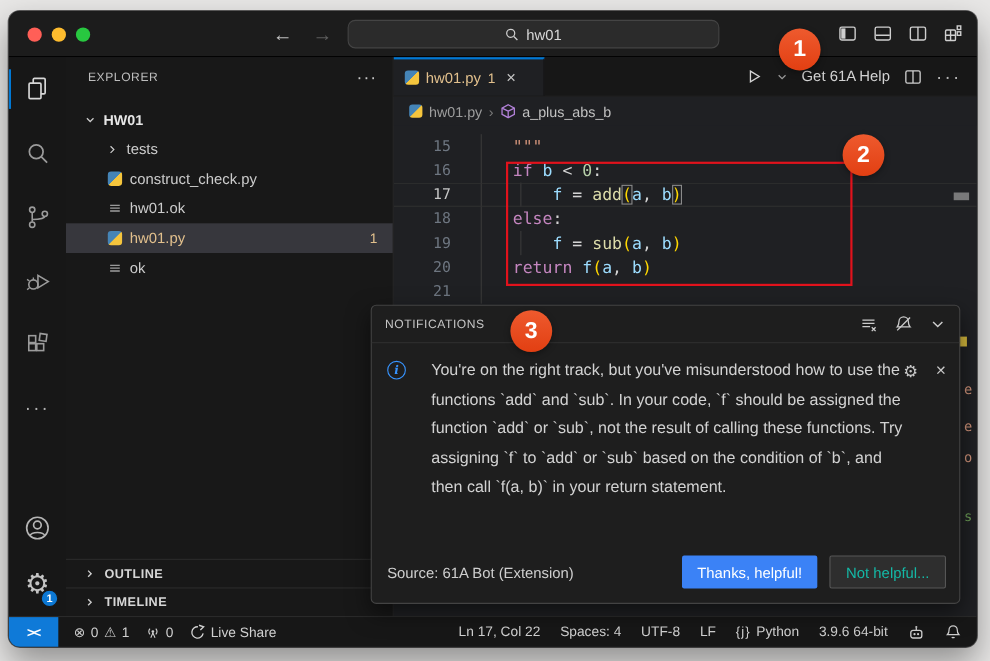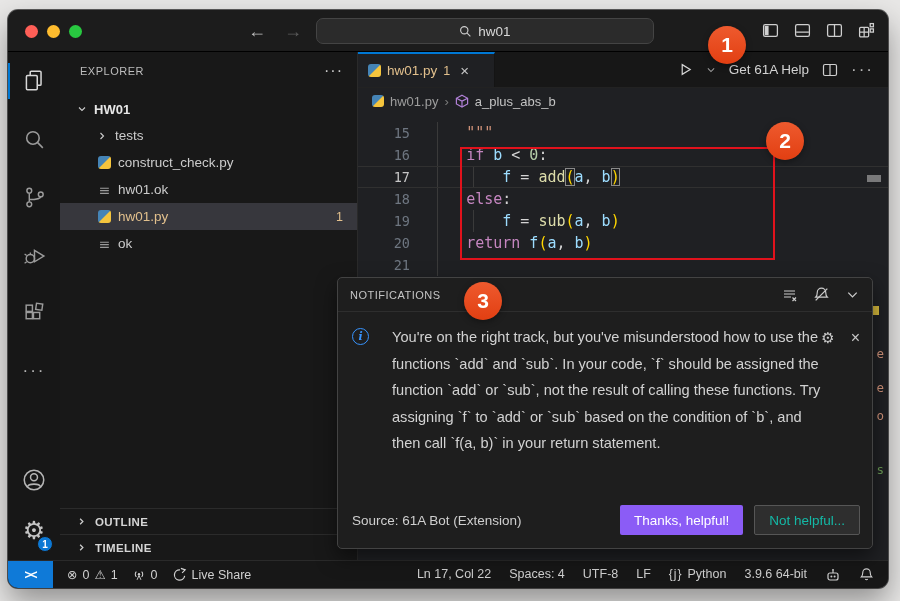--- a/index.html
+++ b/index.html
@@ -108,21 +108,21 @@
     font-size:11px; font-weight:bold; display:flex; align-items:center; justify-content:center; flex:0 0 17px;
     margin-top:4px; font-family:"DejaVu Serif", serif; font-style:italic; }
   .notif-msg { margin-left:23px; width:438px; color:#d2d2d2; font-size:14.6px; line-height:26.5px; }
   .notif-bicons { margin-left:auto; display:flex; gap:16px; align-items:flex-start; padding-top:5px; color:#cccccc; }
   .notif-gear { font-family:"DejaVu Sans", sans-serif; font-size:15px; color:#c9c9c9; }
   .notif-close { font-size:16px; color:#c9c9c9; }
   .notif-footer { margin-top:auto; display:flex; align-items:center; padding:0 12px 13px 14px; }
   .notif-source { color:#cfcfcf; font-size:13.5px; }
   .notif-btns { margin-left:auto; display:flex; gap:11px; }
   .btn { height:30px; display:flex; align-items:center; padding:0 14px; font-size:13.5px; border-radius:2px; }
-  .btn.primary { background:#8b5cf6; color:#ffffff; }
+  .btn.primary { background:#3b82f6; color:#ffffff; }
   .btn.secondary { background:#2e2e2e; color:#14b8a6; border:1px solid #565656; }
 
   
   .statusbar { height:28px; background:#171717; border-top:1px solid #2a2a2a; display:flex; align-items:center;
     color:#d0d0d0; font-size:12.5px; }
   .remote { width:45px; height:28px; background:#0f7ad8; color:#fff; display:flex; align-items:center;
     justify-content:center; font-weight:bold; font-size:12px; letter-spacing:-1px; }
   .sb-item { display:flex; align-items:center; gap:5px; margin-left:14px; white-space:nowrap; }
   .sb-right { margin-left:auto; display:flex; align-items:flex-start; gap:18px; padding-right:14px; }
   .sb-right .sb-item { margin-left:0; }

